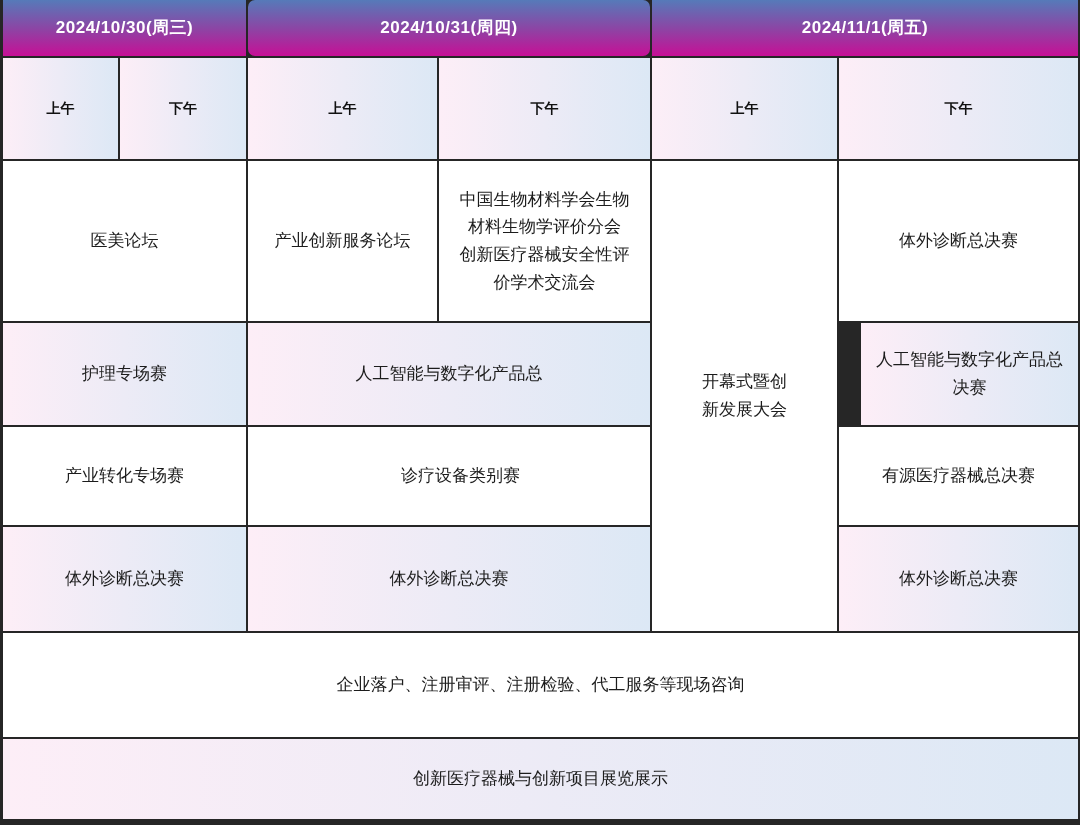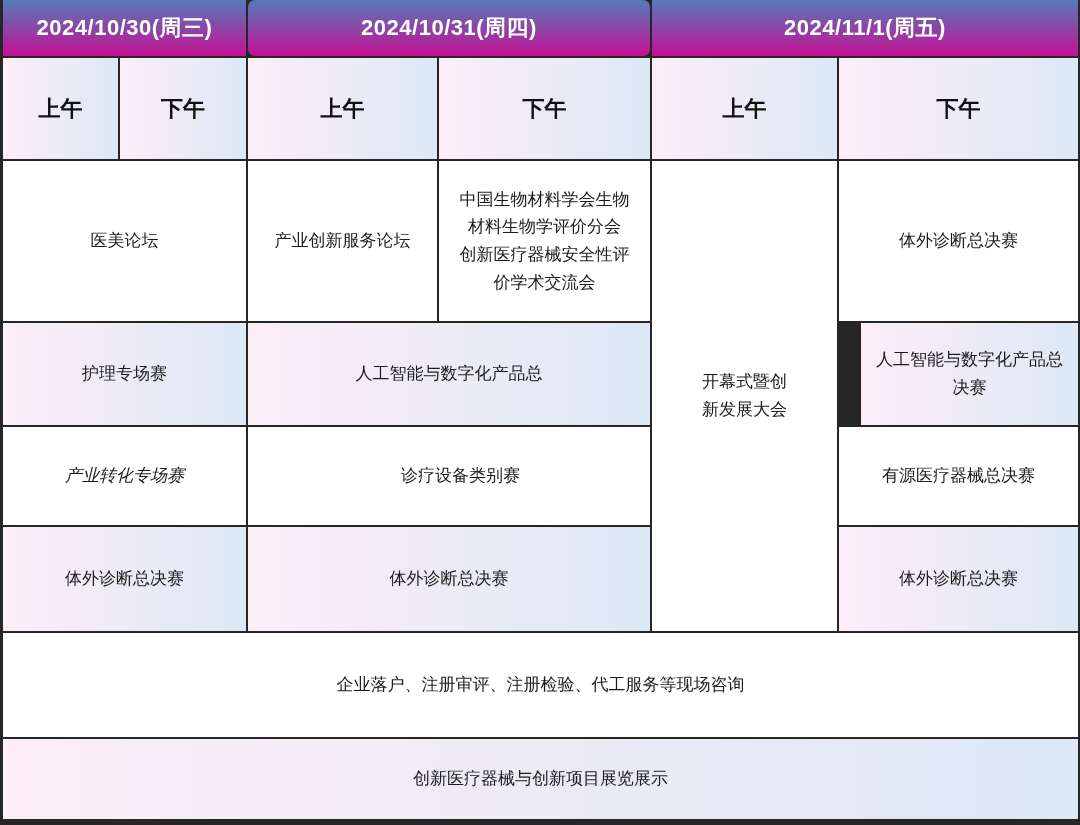--- a/index.html
+++ b/index.html
@@ -35,40 +35,40 @@
     text-align: center;
     color: #1c1c1c;
     font-size: 17px;
     line-height: 1.62;
     padding: 4px 8px;
   }
   .hd {
     background: linear-gradient(to bottom, #567ab9 0%, #8d44a4 52%, #c70f96 100%);
     color: #ffffff;
     font-weight: bold;
-    font-size: 22px;
+    font-size: 17px;
     letter-spacing: 0.5px;
   }
   .sub {
     background: linear-gradient(to right, #fdeef7 0%, #dce8f5 100%);
     font-weight: bold;
-    font-size: 22px;
+    font-size: 14px;
     color: #111111;
   }
   .grad {
     background: linear-gradient(to right, #fdeef7 0%, #dce8f5 100%);
   }
   .pre { white-space: pre-line; }
   .d1 { grid-area: d1; } .d2 { grid-area: d2; border-radius: 7px; } .d3 { grid-area: d3; text-align: center; }
   .s1 { grid-area: s1; } .s2 { grid-area: s2; } .s3 { grid-area: s3; }
   .s4 { grid-area: s4; } .s5 { grid-area: s5; } .s6 { grid-area: s6; }
   .a1 { grid-area: a1; } .a2 { grid-area: a2; } .a3 { grid-area: a3; } .a5 { grid-area: a5; }
   .op { grid-area: op; }
   .b1 { grid-area: b1; } .b2 { grid-area: b2; } .b5 { grid-area: b5; margin-left: 22px; }
-  .c1 { grid-area: c1; font-style: italic; } .c2 { grid-area: c2; padding-left: 31px; } .c5 { grid-area: c5; }
+  .c1 { grid-area: c1; } .c2 { grid-area: c2; padding-left: 31px; } .c5 { grid-area: c5; }
   .e1 { grid-area: e1; } .e2 { grid-area: e2; } .e5 { grid-area: e5; }
   .f1 { grid-area: f1; } .g1 { grid-area: g1; }
 </style>
 </head>
 <body>
 
 <div class="schedule">
 
   <div class="cell hd d1">2024/10/30(周三)</div>
   <div class="cell hd d2">2024/10/31(周四)</div>

